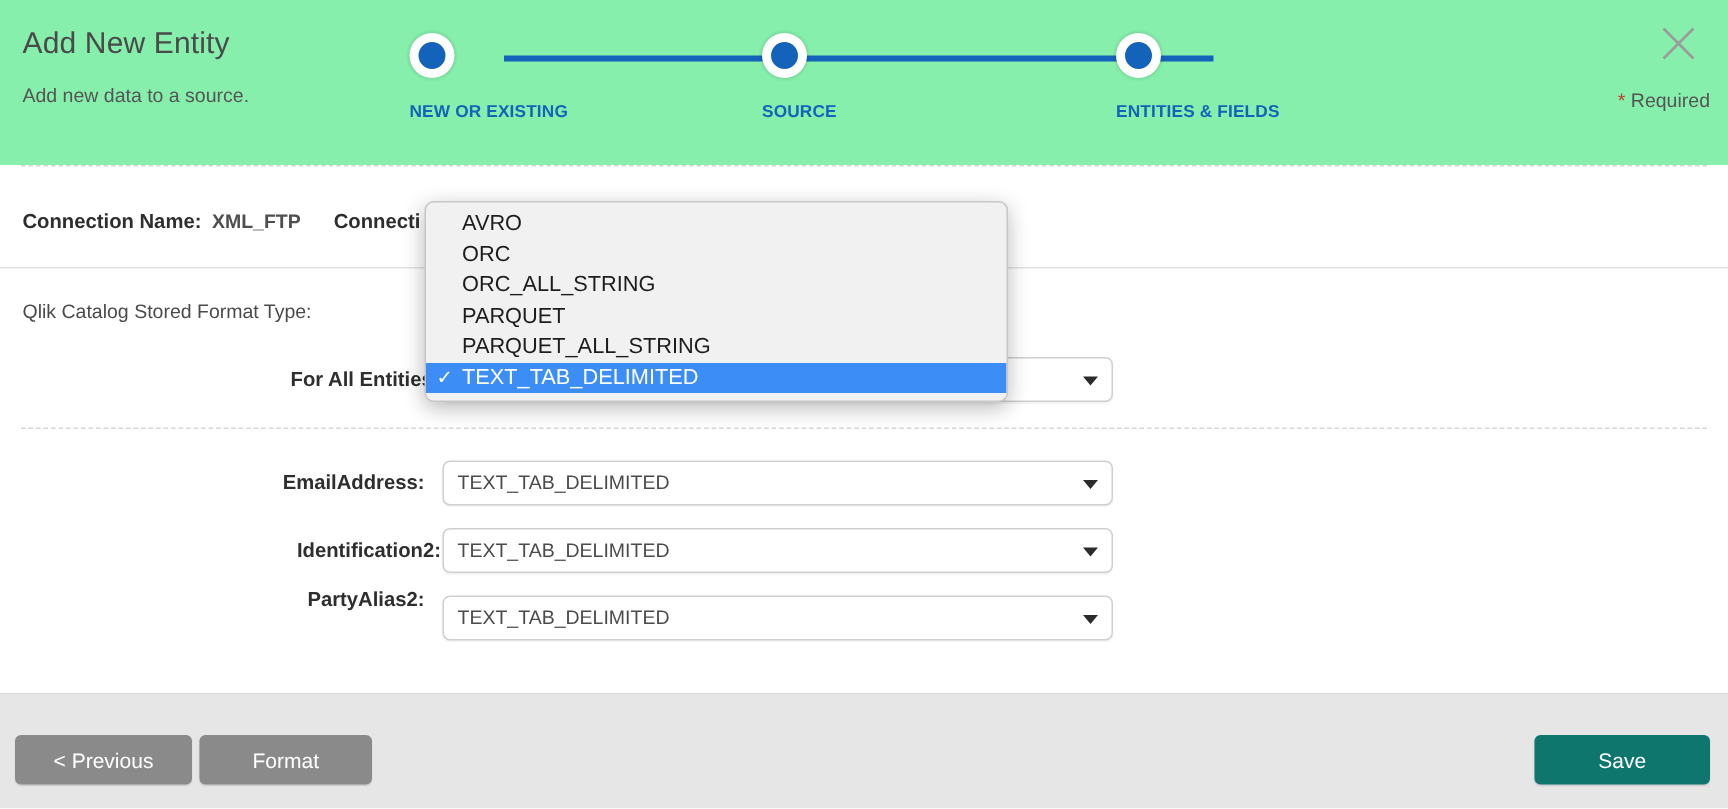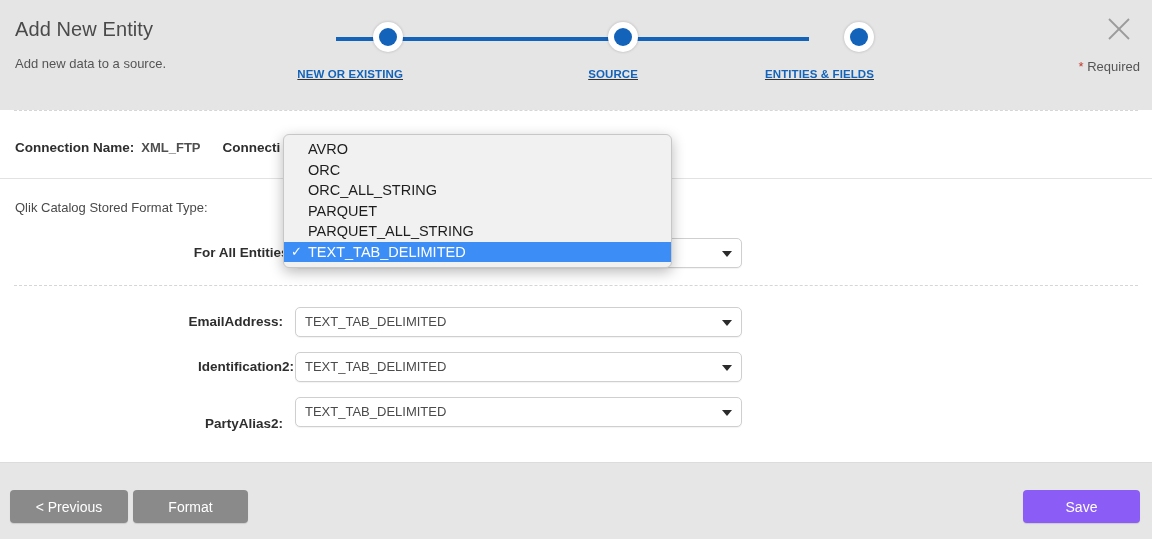--- a/index.html
+++ b/index.html
@@ -19,21 +19,21 @@
     height: 539px;
     background: #ffffff;
   }
 
   
   .header {
     position: absolute;
     left: 0; top: 0;
     width: 1152px;
     height: 110px;
-    background: #e5e5e5;
+    background: #86efac;
   }
 
   .title {
     position: absolute;
     left: 15px; top: 18px;
     font-size: 20px;
     font-weight: 400;
     color: #4a4a4a;
     letter-spacing: .1px;
   }
@@ -57,22 +57,21 @@
     position: absolute;
     left: 52px; top: 15px;
     width: 473px; height: 4px;
     background: #1363ba;
   }
   .step {
     position: absolute;
     top: 0;
     width: 130px;
     margin-left: -65px;
-    text-align: right;
-    text-decoration: underline;
+    text-align: left;
   }
   .step-dot-wrap {
     position: relative;
     display: inline-block;
     width: 30px; height: 30px;
     border-radius: 50%;
     background: #ffffff;
     box-shadow: 0 0 3px rgba(0,0,0,.22);
   }
   .step-dot {
@@ -246,21 +245,21 @@
     border: none;
     border-radius: 4px;
     font-family: "Liberation Sans", sans-serif;
     font-size: 14px;
     color: #ffffff;
     cursor: pointer;
     box-shadow: 0 1px 1px rgba(0,0,0,.12);
   }
   .btn-prev { left: 10px; width: 118px; background: #8a8a8a; }
   .btn-cancel { left: 133px; width: 115px; background: #8a8a8a; }
-  .btn-save { right: 12px; width: 117px; background: #8b5cf6; }
+  .btn-save { right: 12px; width: 117px; background: #0f766e; }
 </style>
 </head>
 <body>
 
 <div id="app">
 
   <div class="header">
 
     <div class="title">Add New Entity</div>
     <div class="subtitle">Add new data to a source.</div>
@@ -354,21 +353,21 @@
   </div>
 
   <div class="field-row" style="left:26px; top:352px; width:268px;text-align:right;">
     <span class="field-label">Identification2:</span>
   </div>
   <div class="select-box" style="left:295px; top:352px; width:447px;">
     <span class="sel-value">TEXT_TAB_DELIMITED</span>
     <span class="sel-arrow"></span>
   </div>
 
-  <div class="field-row" style="left:15px; top:409px; width:268px;text-align:right;">
+  <div class="field-row" style="left:15px; top:385px; width:268px;text-align:right;">
     <span class="field-label">PartyAlias2:</span>
   </div>
   <div class="select-box" style="left:295px; top:397px; width:447px;">
     <span class="sel-value">TEXT_TAB_DELIMITED</span>
     <span class="sel-arrow"></span>
   </div>
 
   <div class="footer">
     <button class="btn btn-prev">&lt; Previous</button>
     <button class="btn btn-cancel">Format</button>

